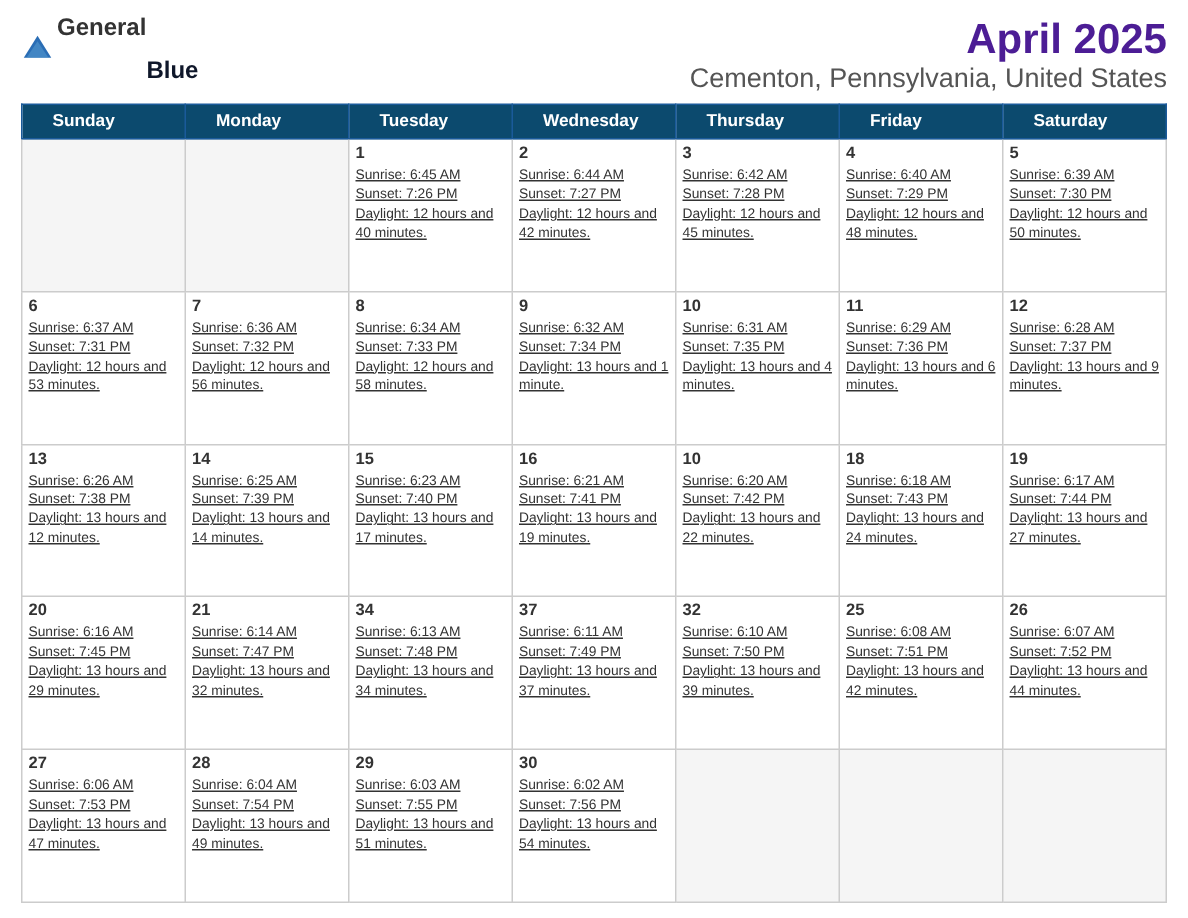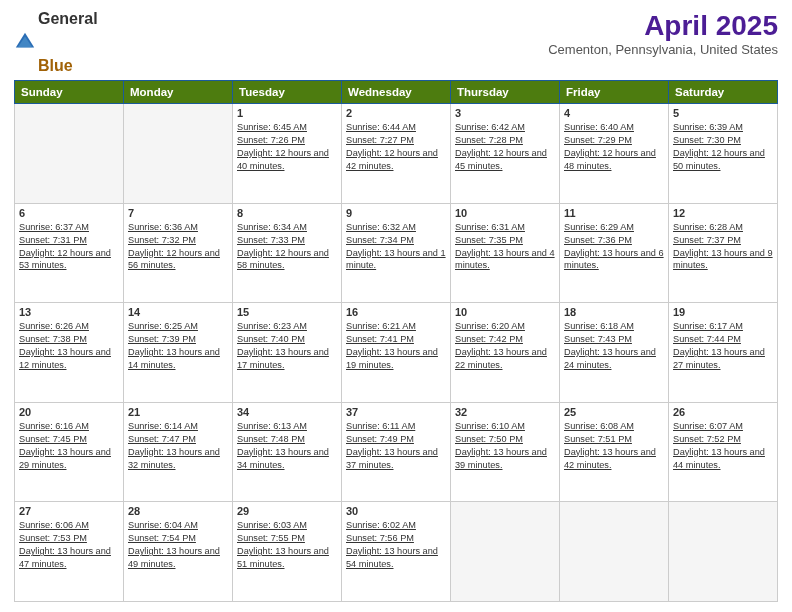--- a/index.html
+++ b/index.html
@@ -22,63 +22,63 @@
       justify-content: space-between;
       align-items: flex-start;
       margin-bottom: 6px;
     }
     .logo {
       display: flex;
       align-items: center;
     }
     .logo-text {
       display: flex;
-      flex-direction: column;
+      flex-direction: row;
       line-height: 1.1;
     }
     .logo-general {
       font-size: 16px;
       font-weight: bold;
       color: #333;
     }
     .logo-blue {
       font-size: 16px;
       font-weight: bold;
-      color: #a16207;
+      color: #0f172a;
       margin-top: 29px;
     }
     .logo-icon {
       width: 22px;
       height: 22px;
       margin-right: 2px;
     }
     .title-block {
       text-align: right;
     }
     .month-title {
       font-size: 28px;
       font-weight: bold;
       color: #4c1d95;
     }
     .location {
-      font-size: 13px;
+      font-size: 18px;
       color: #555;
     }
     .calendar {
       flex: 1;
       border-collapse: collapse;
       width: 100%;
       table-layout: fixed;
     }
     .calendar th {
-      background-color: #4d7c0f;
+      background-color: #0c4a6e;
       color: #fff;
       font-size: 11.5px;
       font-weight: bold;
-      padding: 5px 6px;
+      padding: 5px 20px;
       text-align: left;
       border: 1px solid #1a5a9a;
     }
     .calendar td {
       border: 1px solid #ccc;
       vertical-align: top;
       padding: 3px 4px;
       font-size: 9.2px;
       color: #333;
       background: #fff;

